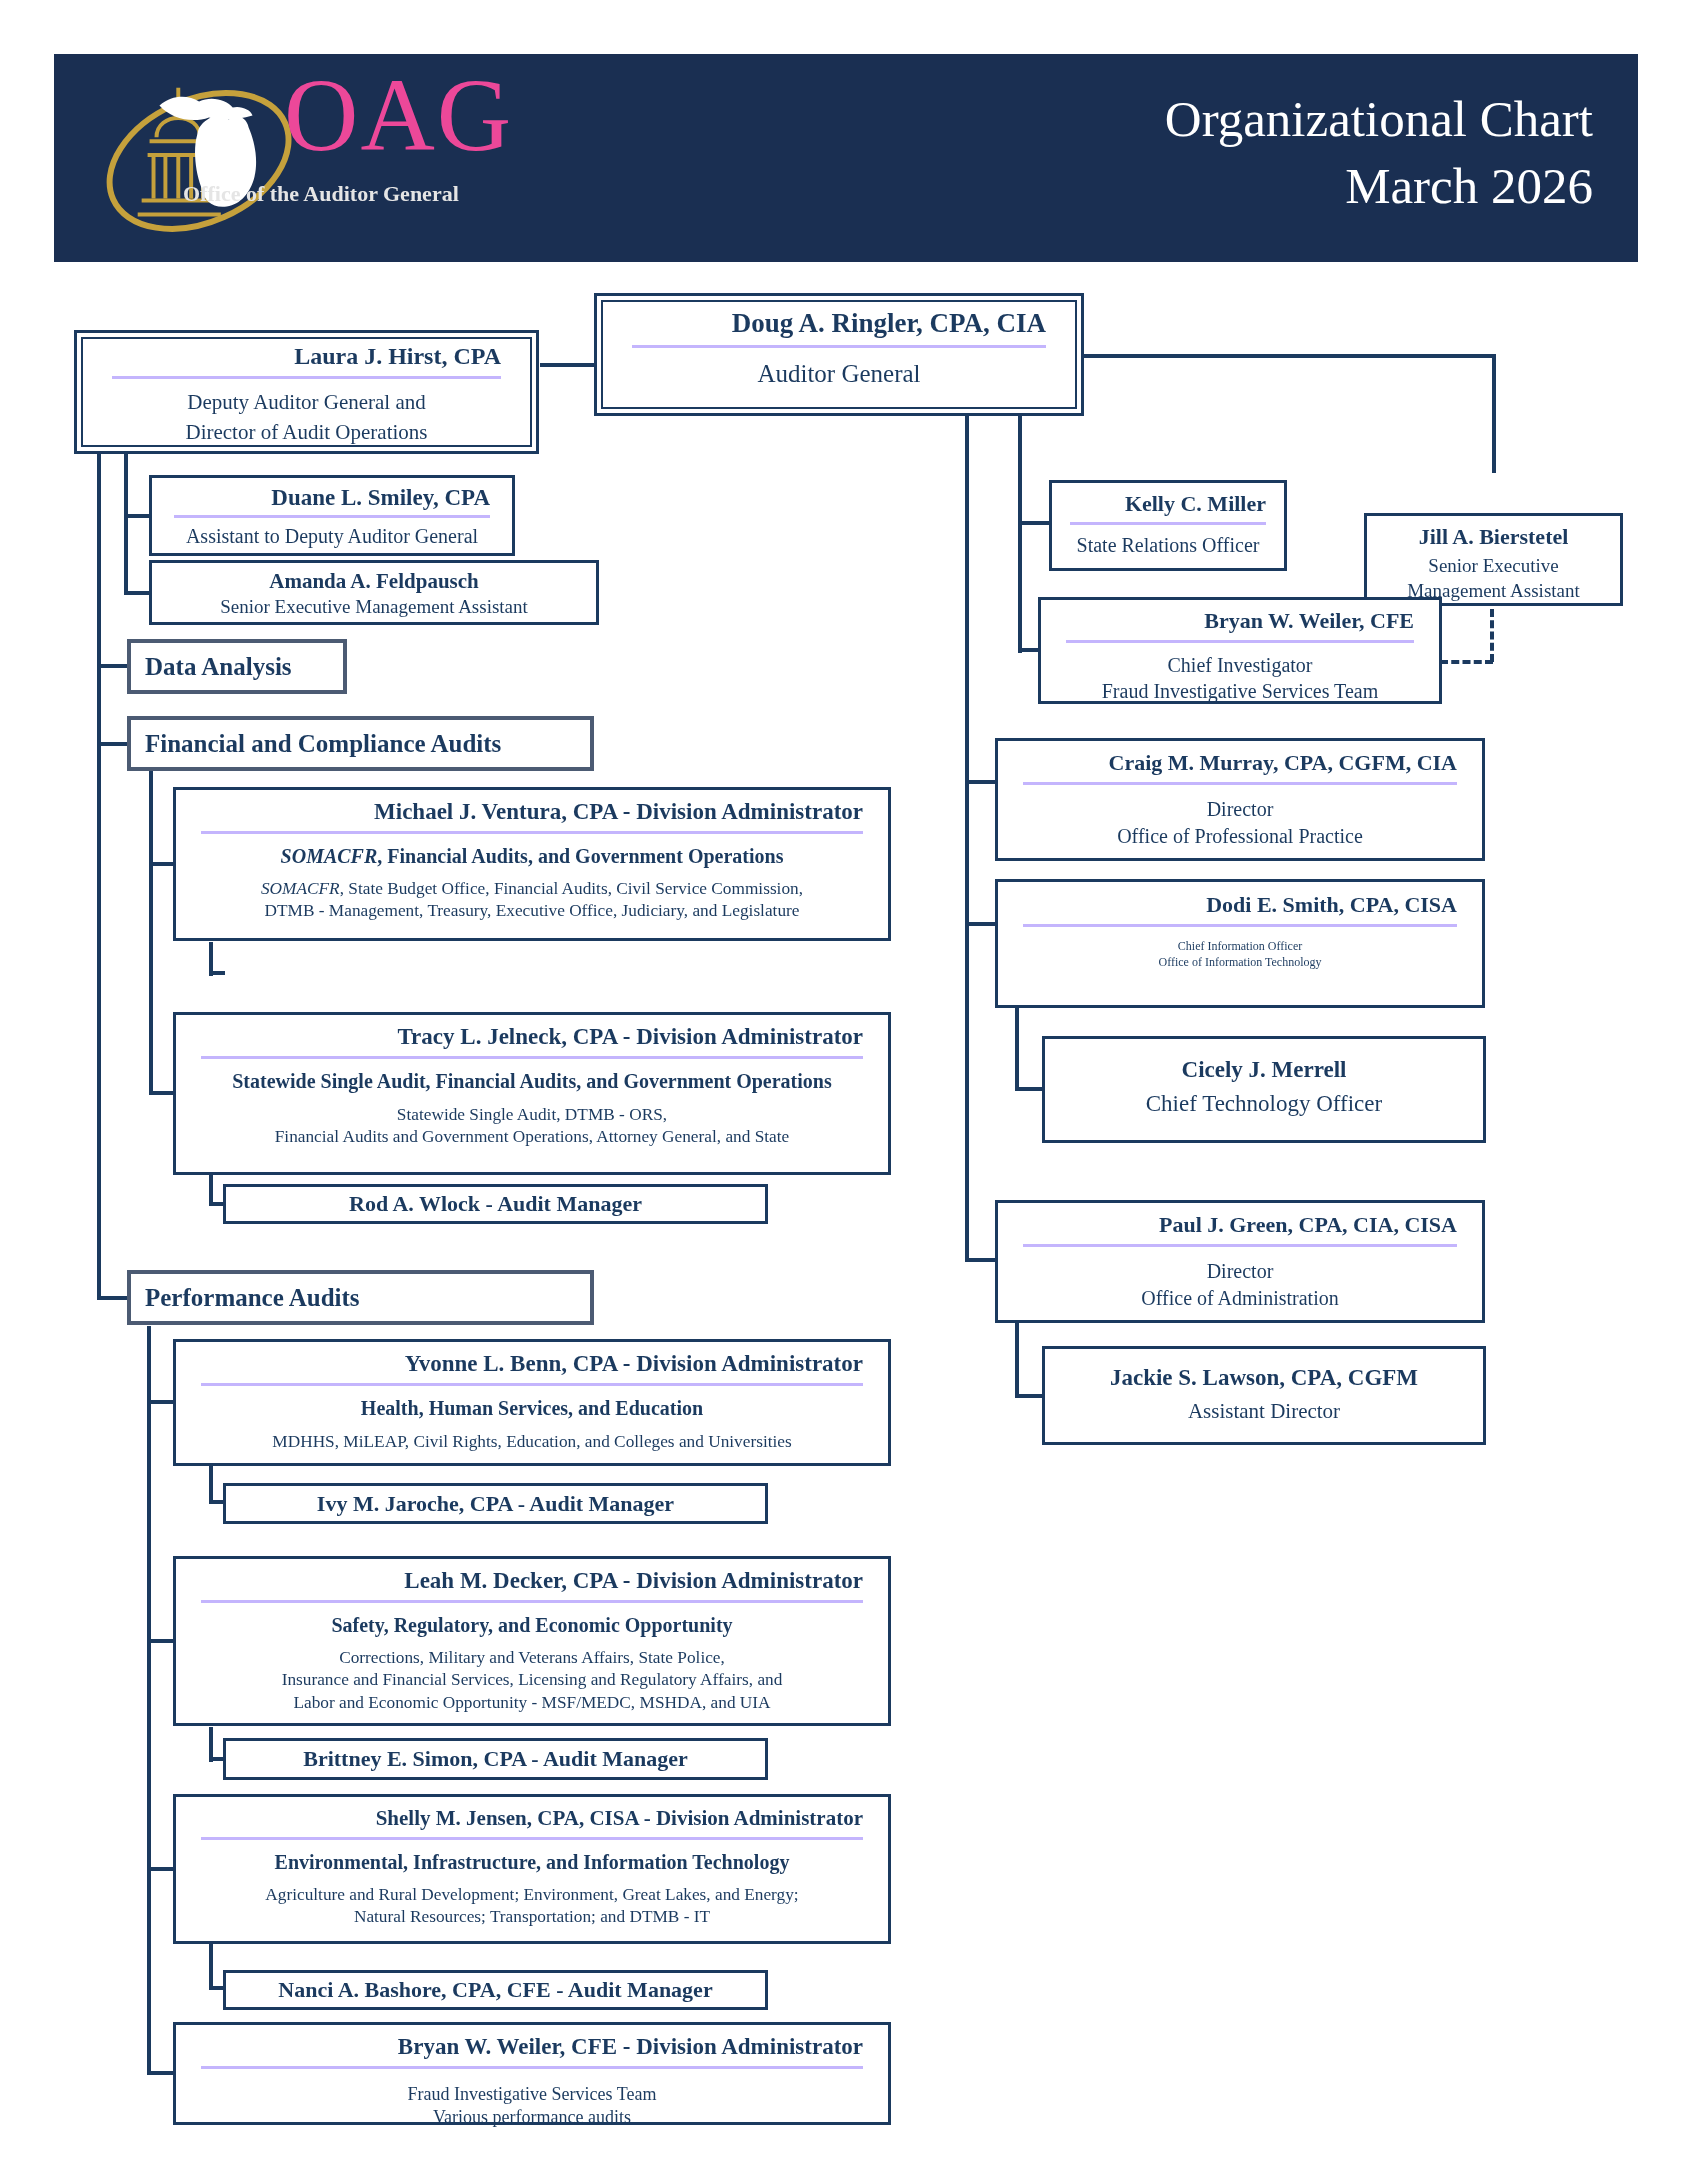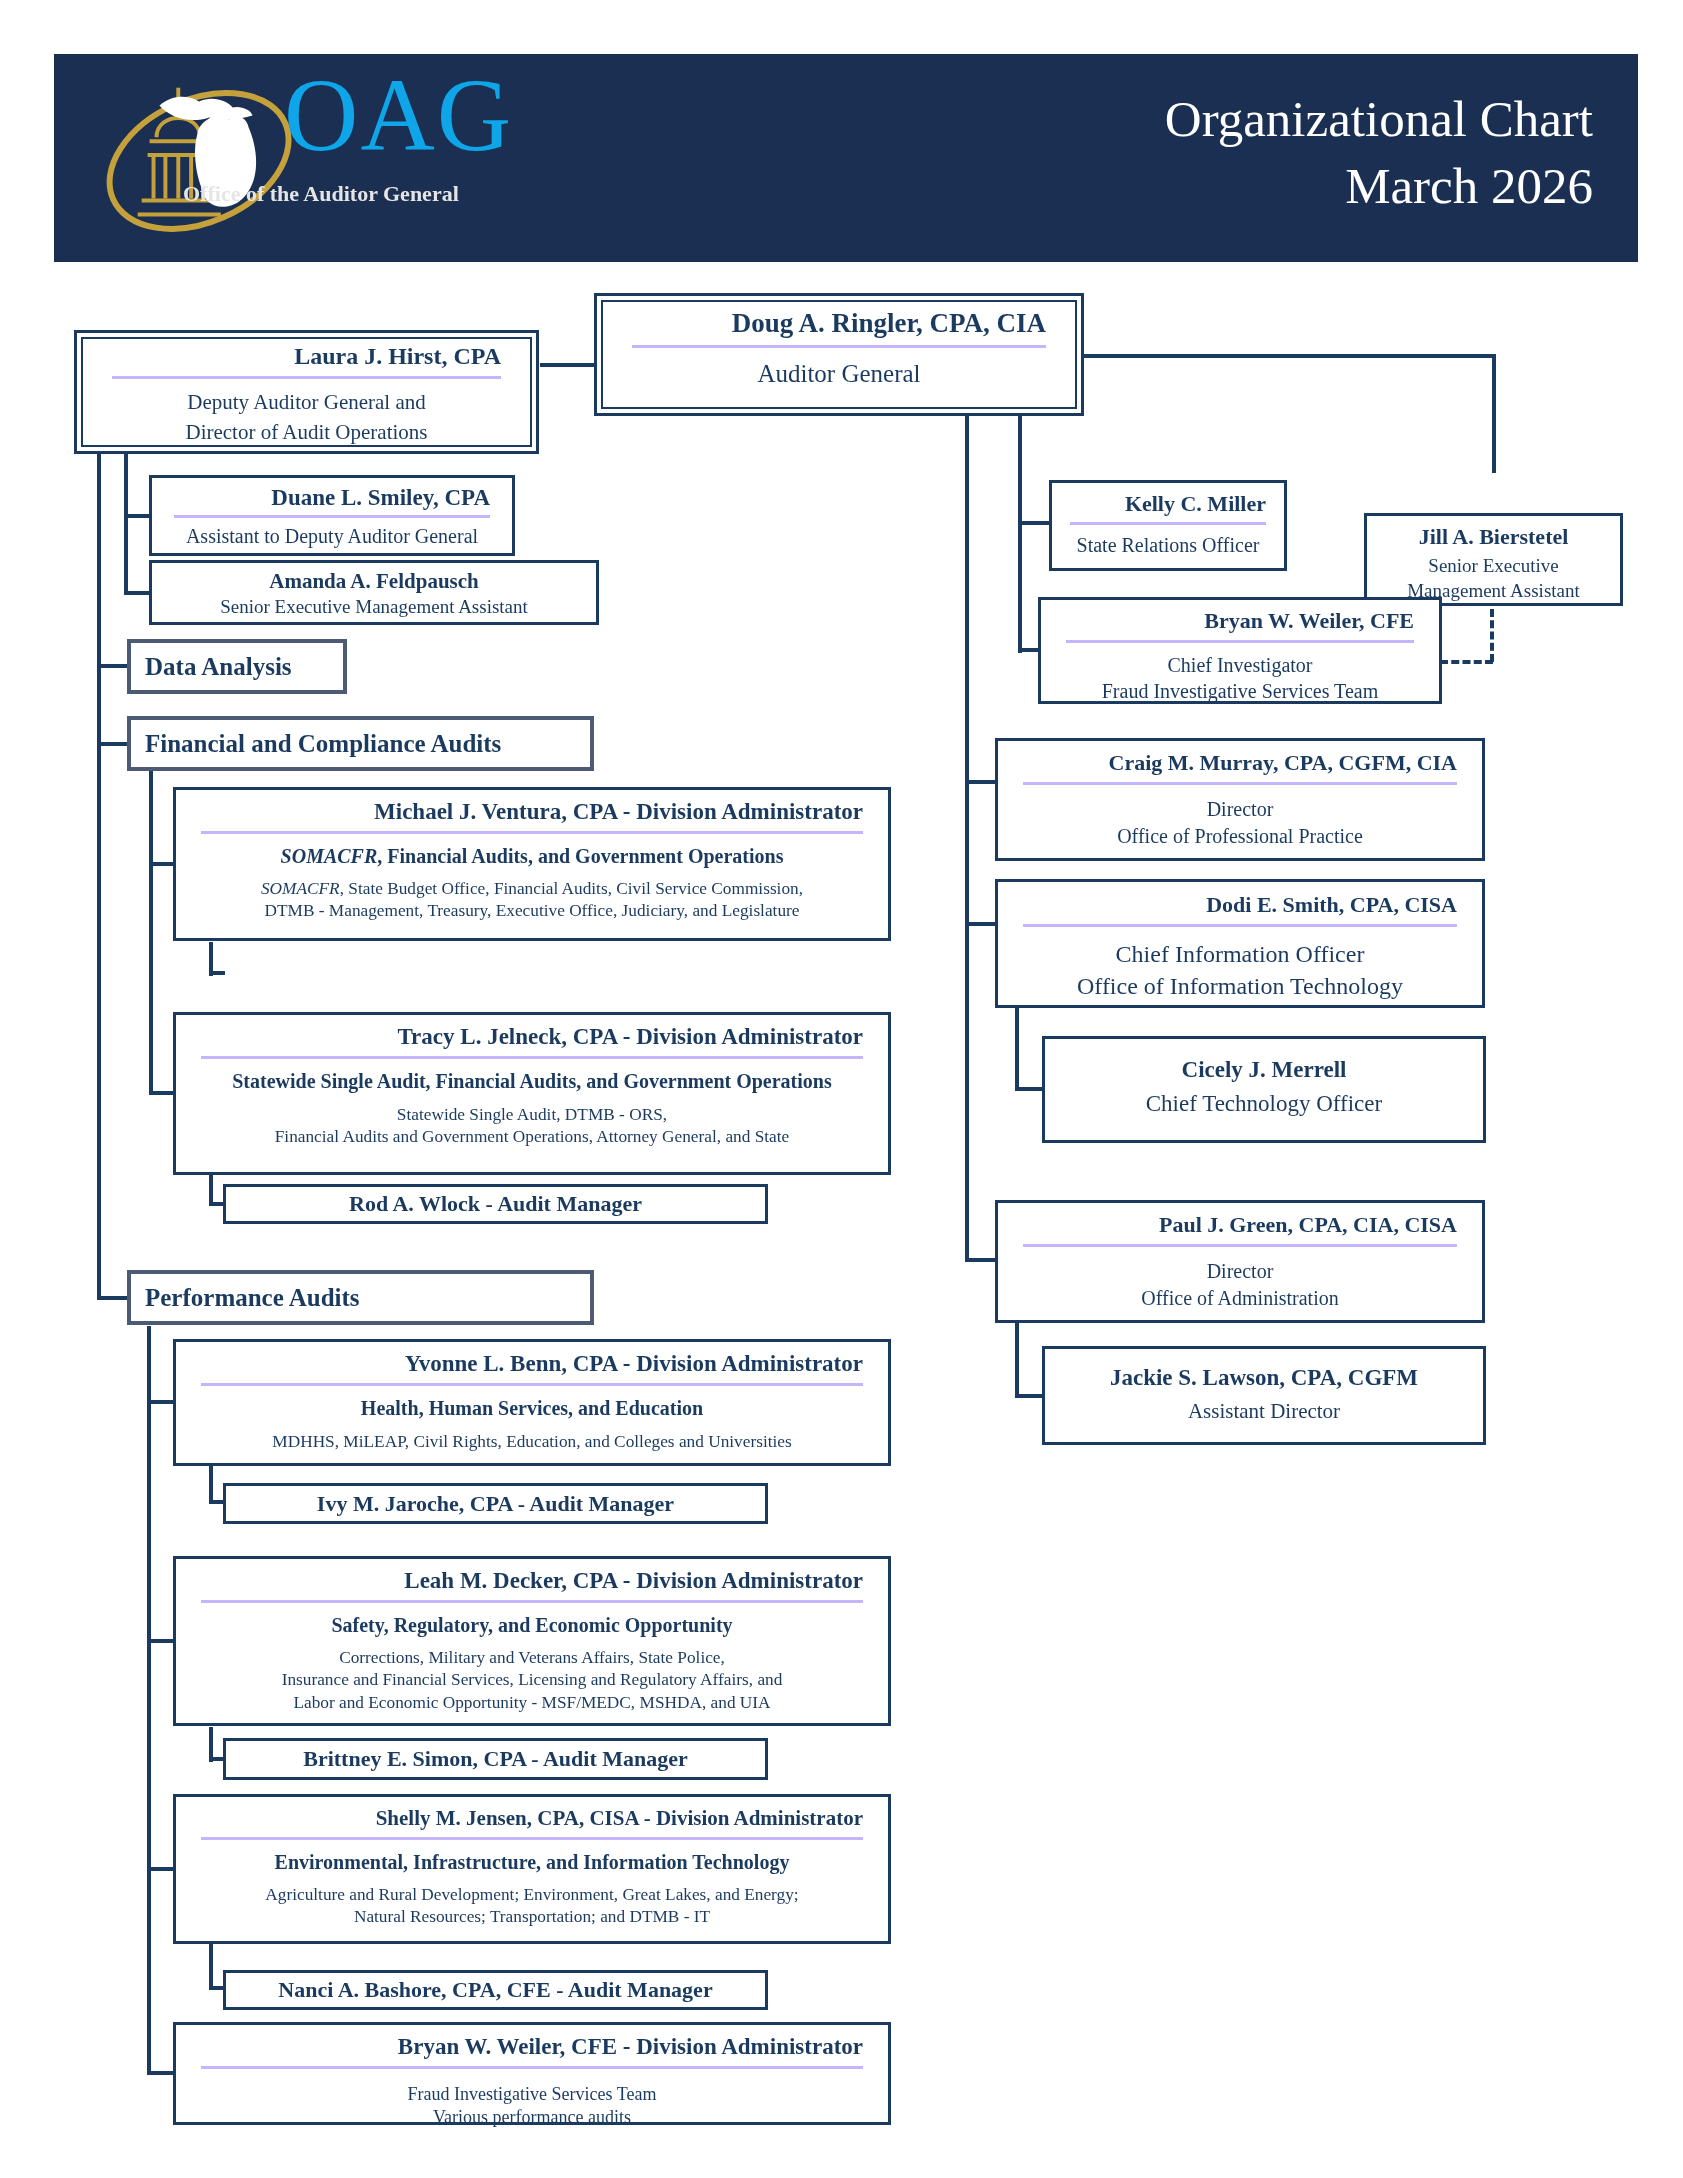--- a/index.html
+++ b/index.html
@@ -3,21 +3,21 @@
 <meta charset="utf-8">
 <style>
   html,body{margin:0;padding:0;background:#ffffff;}
   .page{position:relative;width:1683px;height:2178px;background:#ffffff;
         font-family:"Liberation Serif", serif;color:#1b3a5f;overflow:hidden;}
 
   
   .band{position:absolute;left:54px;top:54px;width:1584px;height:208px;background:#1a2f52;}
   .logo{position:absolute;left:28px;top:6px;width:248px;height:198px;}
   .oag-abbr{position:absolute;left:230px;top:10px;font-size:103px;line-height:1;
-            color:#0ea5e9;letter-spacing:2px;font-weight:normal;}
+            color:#ec4899;letter-spacing:2px;font-weight:normal;}
   .org-name{position:absolute;left:129px;top:127px;font-size:22px;font-weight:bold;color:#e5e5e5;}
   .band-title{position:absolute;right:45px;top:32px;text-align:right;color:#ffffff;
               font-size:51px;line-height:1.32;}
 
   
   .box{position:absolute;box-sizing:border-box;border:3px solid #1b3a5f;background:#ffffff;
        text-align:center;color:#1b3a5f;}
   .dbl::before{content:"";position:absolute;inset:4px;border:2px solid #1b3a5f;pointer-events:none;}
   .name{font-weight:bold;}
   .u{border-bottom:3px solid #c4b5fd;margin:0 25px;padding-bottom:6px;text-align:right;}
@@ -220,21 +220,21 @@
   </div>
 
   <div class="box" style="left:995px;top:738px;width:490px;height:123px;padding-top:9px;">
     <div class="name u" style="font-size:22px;">Craig M. Murray, CPA, CGFM, CIA</div>
     <div class="sub" style="font-size:20px;margin-top:11px;line-height:1.35;">Director
 Office of Professional Practice</div>
   </div>
 
   <div class="box" style="left:995px;top:879px;width:490px;height:129px;padding-top:10px;">
     <div class="name u" style="font-size:22px;">Dodi E. Smith, CPA, CISA</div>
-    <div class="sub" style="font-size:24px;margin-top:11px;line-height:1.35;">Chief Information Officer
+    <div class="sub" style="font-size:12px;margin-top:11px;line-height:1.35;">Chief Information Officer
 Office of Information Technology</div>
   </div>
 
   <div class="box" style="left:1042px;top:1036px;width:444px;height:107px;padding-top:18px;">
     <div class="name" style="font-size:23px;">Cicely J. Merrell</div>
     <div class="sub" style="font-size:23px;margin-top:8px;">Chief Technology Officer</div>
   </div>
 
   <div class="box" style="left:995px;top:1200px;width:490px;height:123px;padding-top:9px;">
     <div class="name u" style="font-size:22px;">Paul J. Green, CPA, CIA, CISA</div>

